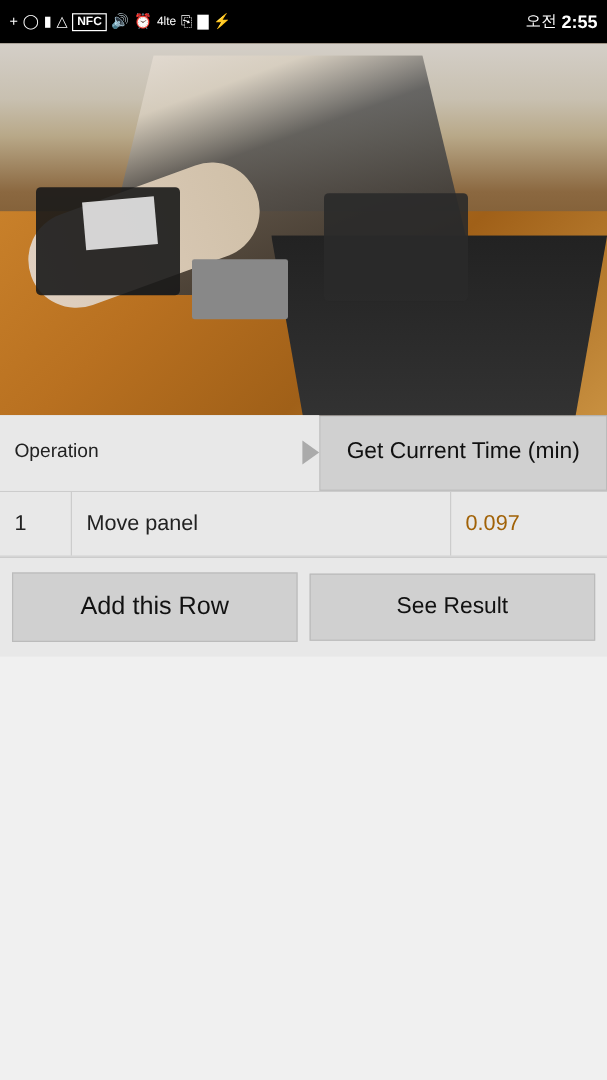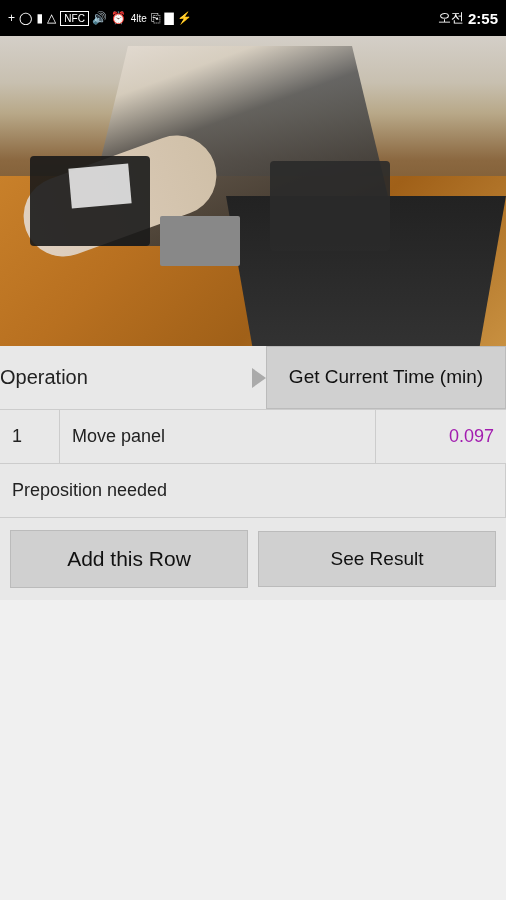--- a/index.html
+++ b/index.html
@@ -154,22 +154,22 @@
     }
 
     
     #operation-row {
       display: flex;
       align-items: stretch;
       border-bottom: 1px solid #ccc;
     }
     #operation-label {
       flex: 1;
-      padding: 20px 0;
-      font-size: 20px;
+      padding: 20px 12px;
+      font-size: 16px;
       color: #222;
       background: #e8e8e8;
       display: flex;
       align-items: center;
       position: relative;
     }
     #operation-label::after {
       content: '';
       position: absolute;
       right: 0;
@@ -214,22 +214,22 @@
       flex: 1;
       padding: 16px 12px;
       font-size: 18px;
       color: #222;
       border-right: 1px solid #ccc;
     }
     .row-value {
       width: 130px;
       padding: 16px 12px;
       font-size: 18px;
-      color: #a21caf;
-      text-align: right;
+      color: #a16207;
+      text-align: left;
     }
 
     
     #data-row-2 {
       display: flex;
       align-items: center;
       border-bottom: 1px solid #ccc;
       background: #e8e8e8;
     }
     .preposition-label {
@@ -285,21 +285,21 @@
   </style>
 </head>
 <body>
 
 <div id="status-bar">
   <div class="status-left">
     <span class="status-icon">+</span>
     <span class="status-icon">◯</span>
     <span class="status-icon">▮</span>
     <span class="status-icon">△</span>
-    <span class="status-icon" style="font-size:10px;border:1px solid #fff;padding:1px 3px;">NFC</span>
+    <span class="status-icon" style="font-size:10px;border:1px solid #fff;padding:1px 3px;font-weight:bold;">NFC</span>
     <span class="status-icon">🔊</span>
     <span class="status-icon">⏰</span>
     <span class="status-icon" style="font-size:10px;">4lte</span>
     <span class="status-icon">⎘</span>
     <span class="status-icon">▇</span>
     <span class="status-icon">⚡</span>
   </div>
   <div class="status-right">
     <span>오전</span>
     <span class="status-time">2:55</span>
@@ -329,21 +329,20 @@
     </button>
   </div>
 
   <div id="data-row-1">
     <div class="row-number">1</div>
     <div class="row-description">Move panel</div>
     <div class="row-value">0.097</div>
   </div>
 
   <div id="data-row-2">
-    <div class="preposition-label">Preposition needed</div>
   </div>
 
   <div id="buttons-row">
     <button id="add-row-btn">Add this Row</button>
     <button id="see-result-btn">See Result</button>
   </div>
 
 </div>
 
 </body></html>

